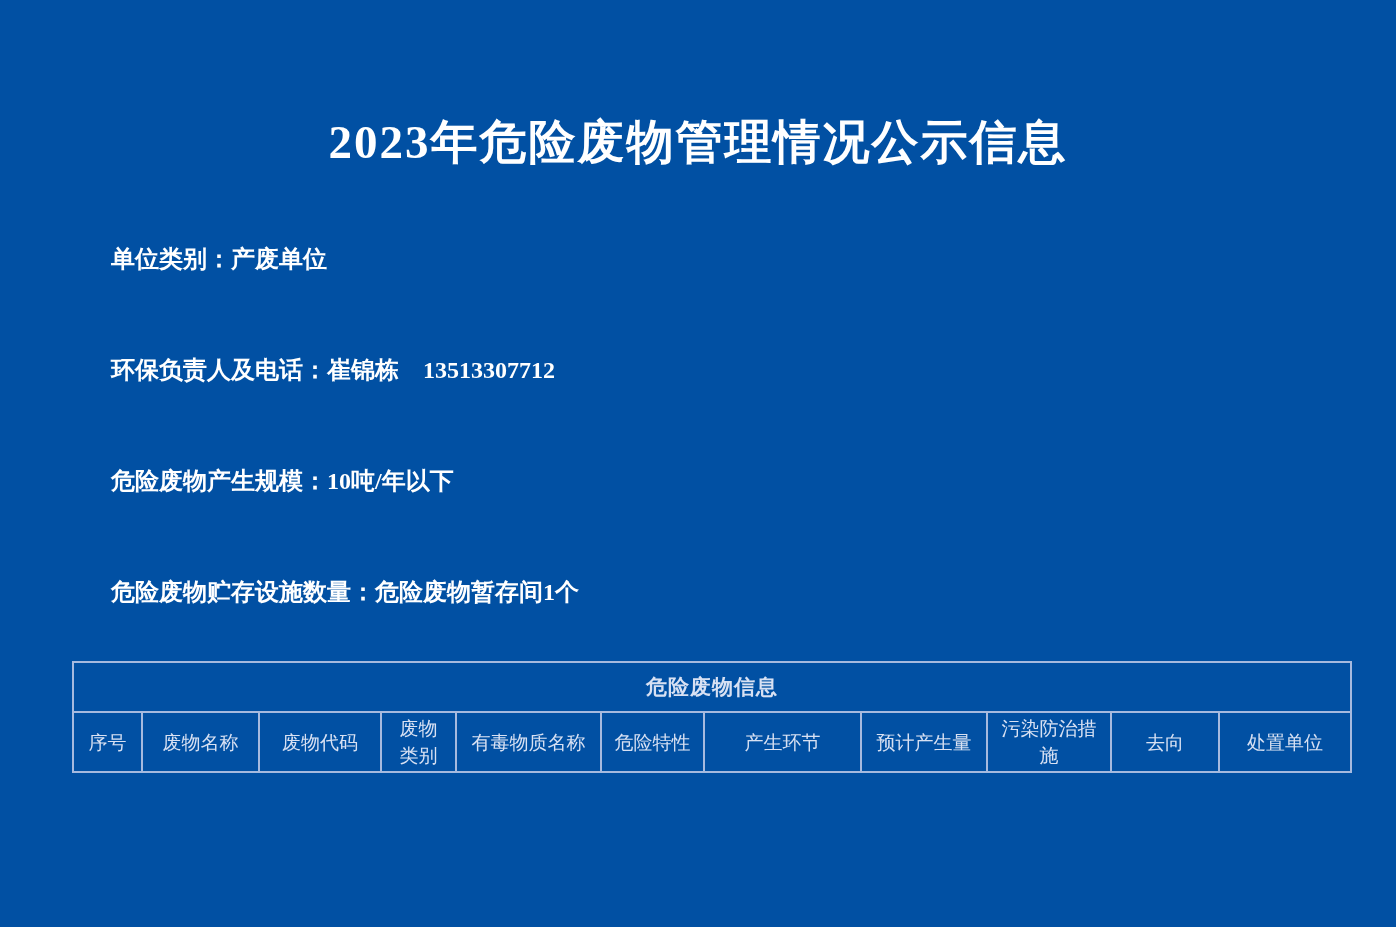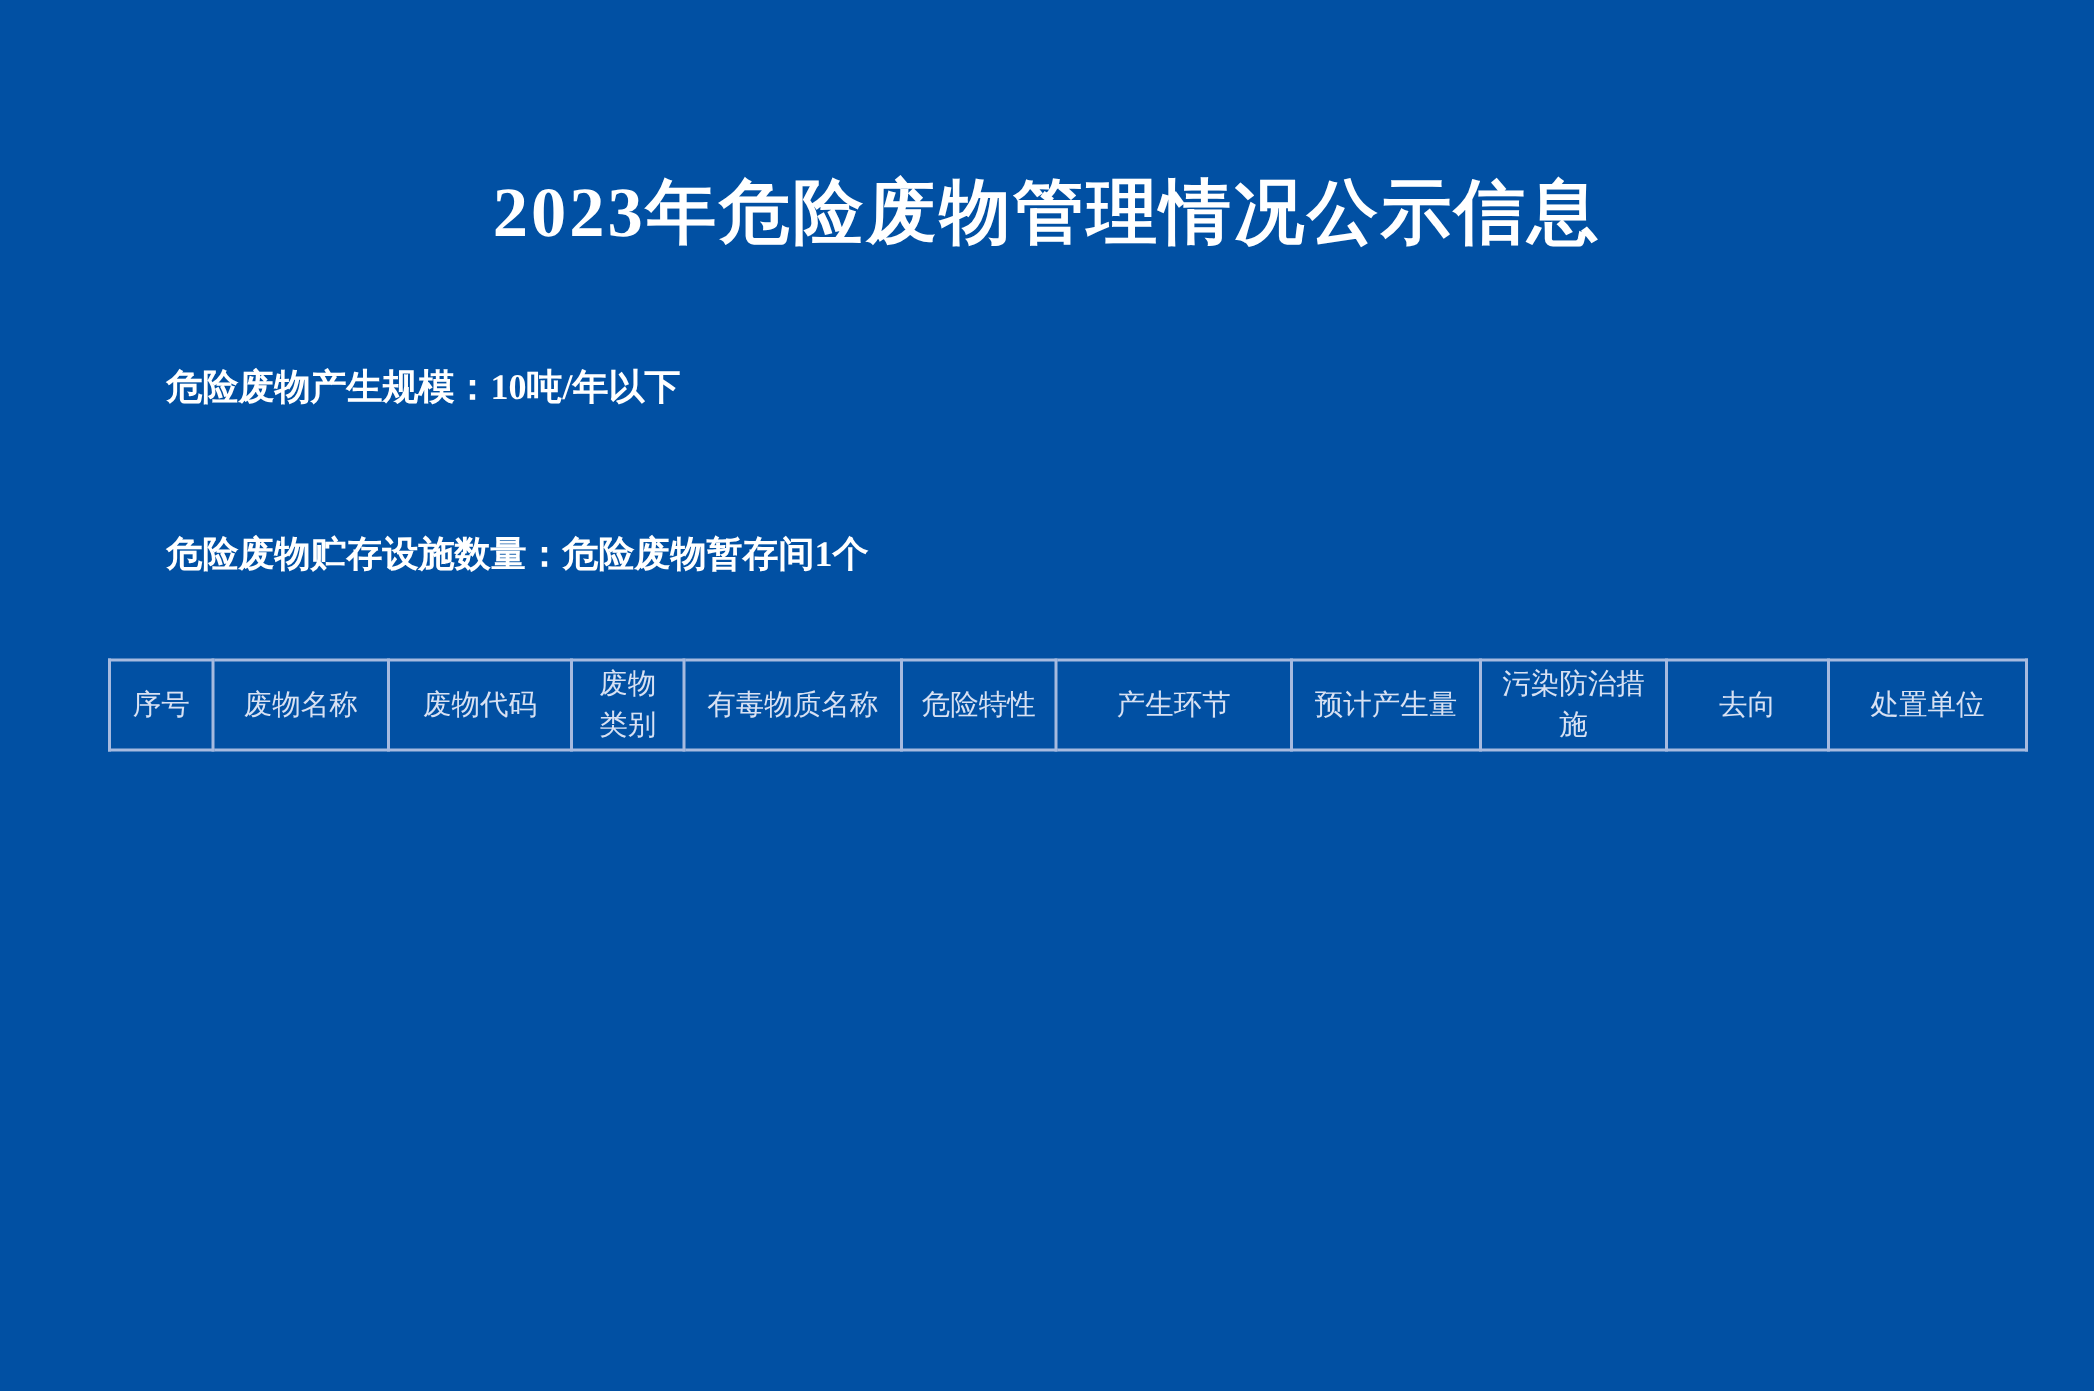--- a/index.html
+++ b/index.html
@@ -78,20 +78,26 @@
 </style>
 </head>
 <body>
 
 <div class="page">
 
   <h1 class="page-title">2023年危险废物管理情况公示信息</h1>
 
   <div class="info-list">
     <div class="info-row">
+      <span class="info-label">单位类别：</span><span class="info-value">产废单位</span>
+    </div>
+    <div class="info-row">
+      <span class="info-label">环保负责人及电话：</span><span class="info-value">崔锦栋    13513307712</span>
+    </div>
+    <div class="info-row">
       <span class="info-label">危险废物产生规模：</span><span class="info-value">10吨/年以下</span>
     </div>
     <div class="info-row">
       <span class="info-label">危险废物贮存设施数量：</span><span class="info-value">危险废物暂存间1个</span>
     </div>
   </div>
 
   <table class="waste-table">
     <colgroup>
       <col style="width:69px">
@@ -100,20 +106,23 @@
         <col style="width:75px">
         <col style="width:145px">
         <col style="width:103px">
         <col style="width:157px">
         <col style="width:126px">
         <col style="width:124px">
         <col style="width:108px">
         <col style="width:132px">
     </colgroup>
     <thead>
+      <tr class="title-row">
+        <th colspan="11">危险废物信息</th>
+      </tr>
       <tr class="header-row">
         <th>序号</th>
         <th>废物名称</th>
         <th>废物代码</th>
         <th>废物
 类别</th>
         <th>有毒物质名称</th>
         <th>危险特性</th>
         <th>产生环节</th>
         <th>预计产生量</th>

